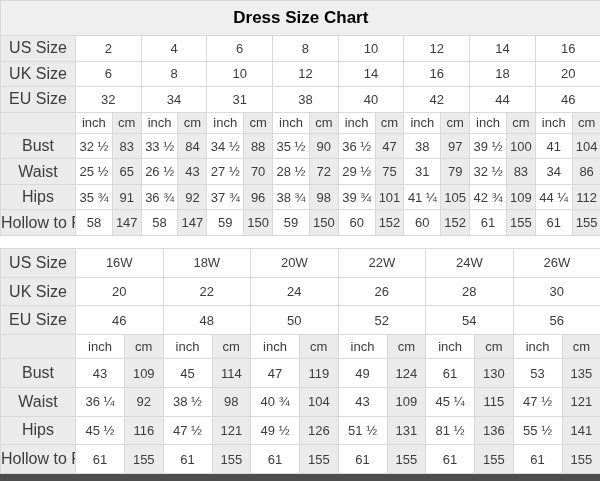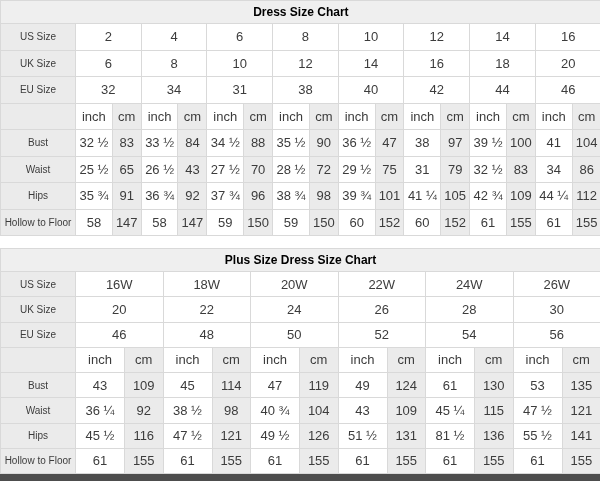--- a/index.html
+++ b/index.html
@@ -22,27 +22,27 @@
   }
   .chart td{
     border:1px solid var(--border);
     text-align:center;vertical-align:middle;
     font-size:13px;color:var(--text);
     padding:0;overflow:hidden;white-space:nowrap;
     background:#ffffff;
   }
   .chart td.title{
     background:var(--title-bg);
-    font-weight:bold;font-size:12px;color:var(--title-text);
-    height:23px;
+    font-weight:bold;font-size:17px;color:var(--title-text);
+    height:35px;
     text-align:center;
   }
   .chart td.lbl{
     background:var(--shaded-cell);
-    font-size:10px;
+    font-size:16px;
   }
   .chart td.shade{background:var(--shaded-cell);}
   #t0{height:236px;}
   #t1{height:226px;}
   .gap{height:12px;background:#ffffff;}
   .bottom-bar{height:7px;width:600px;background:var(--bottom-bar);}
 </style>
 </head>
 <body>
 
@@ -213,23 +213,20 @@
         <col style="width:38.5px">
         <col style="width:49.0px">
         <col style="width:38.5px">
         <col style="width:49.0px">
         <col style="width:38.5px">
         <col style="width:49.0px">
         <col style="width:38.5px">
       </colgroup>
       <tbody>
         <tr>
-          <td class="title" colspan="13">Plus Size Dress Size Chart</td>
-        </tr>
-        <tr>
           <td class="lbl">US Size</td>
           <td colspan="2">16W</td>
           <td colspan="2">18W</td>
           <td colspan="2">20W</td>
           <td colspan="2">22W</td>
           <td colspan="2">24W</td>
           <td colspan="2">26W</td>
         </tr>
         <tr>
           <td class="lbl">UK Size</td>

